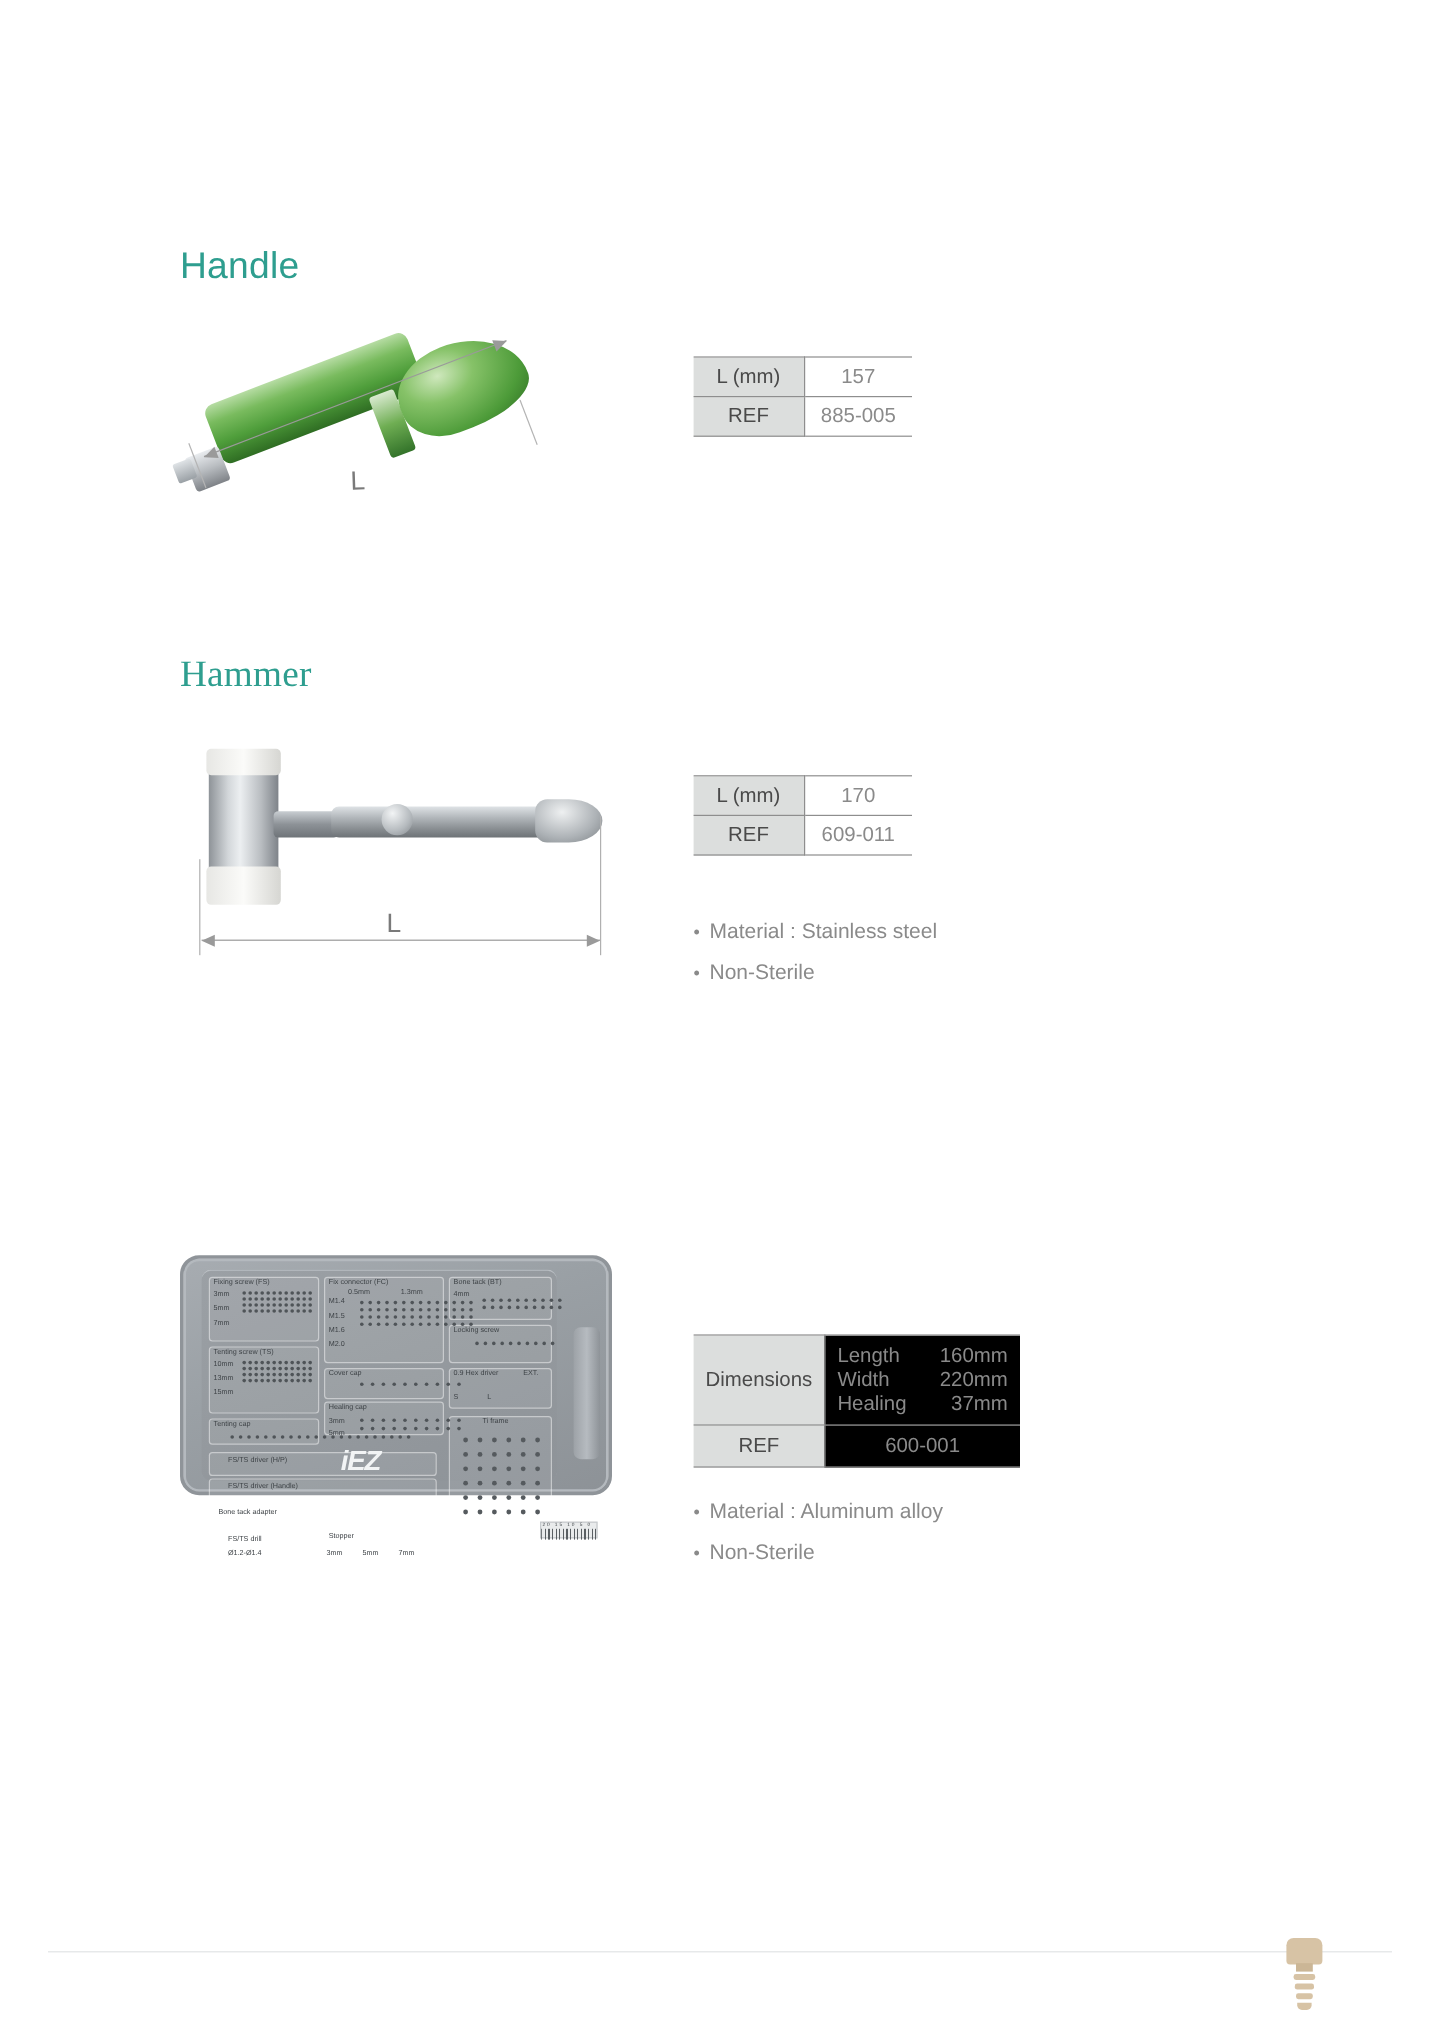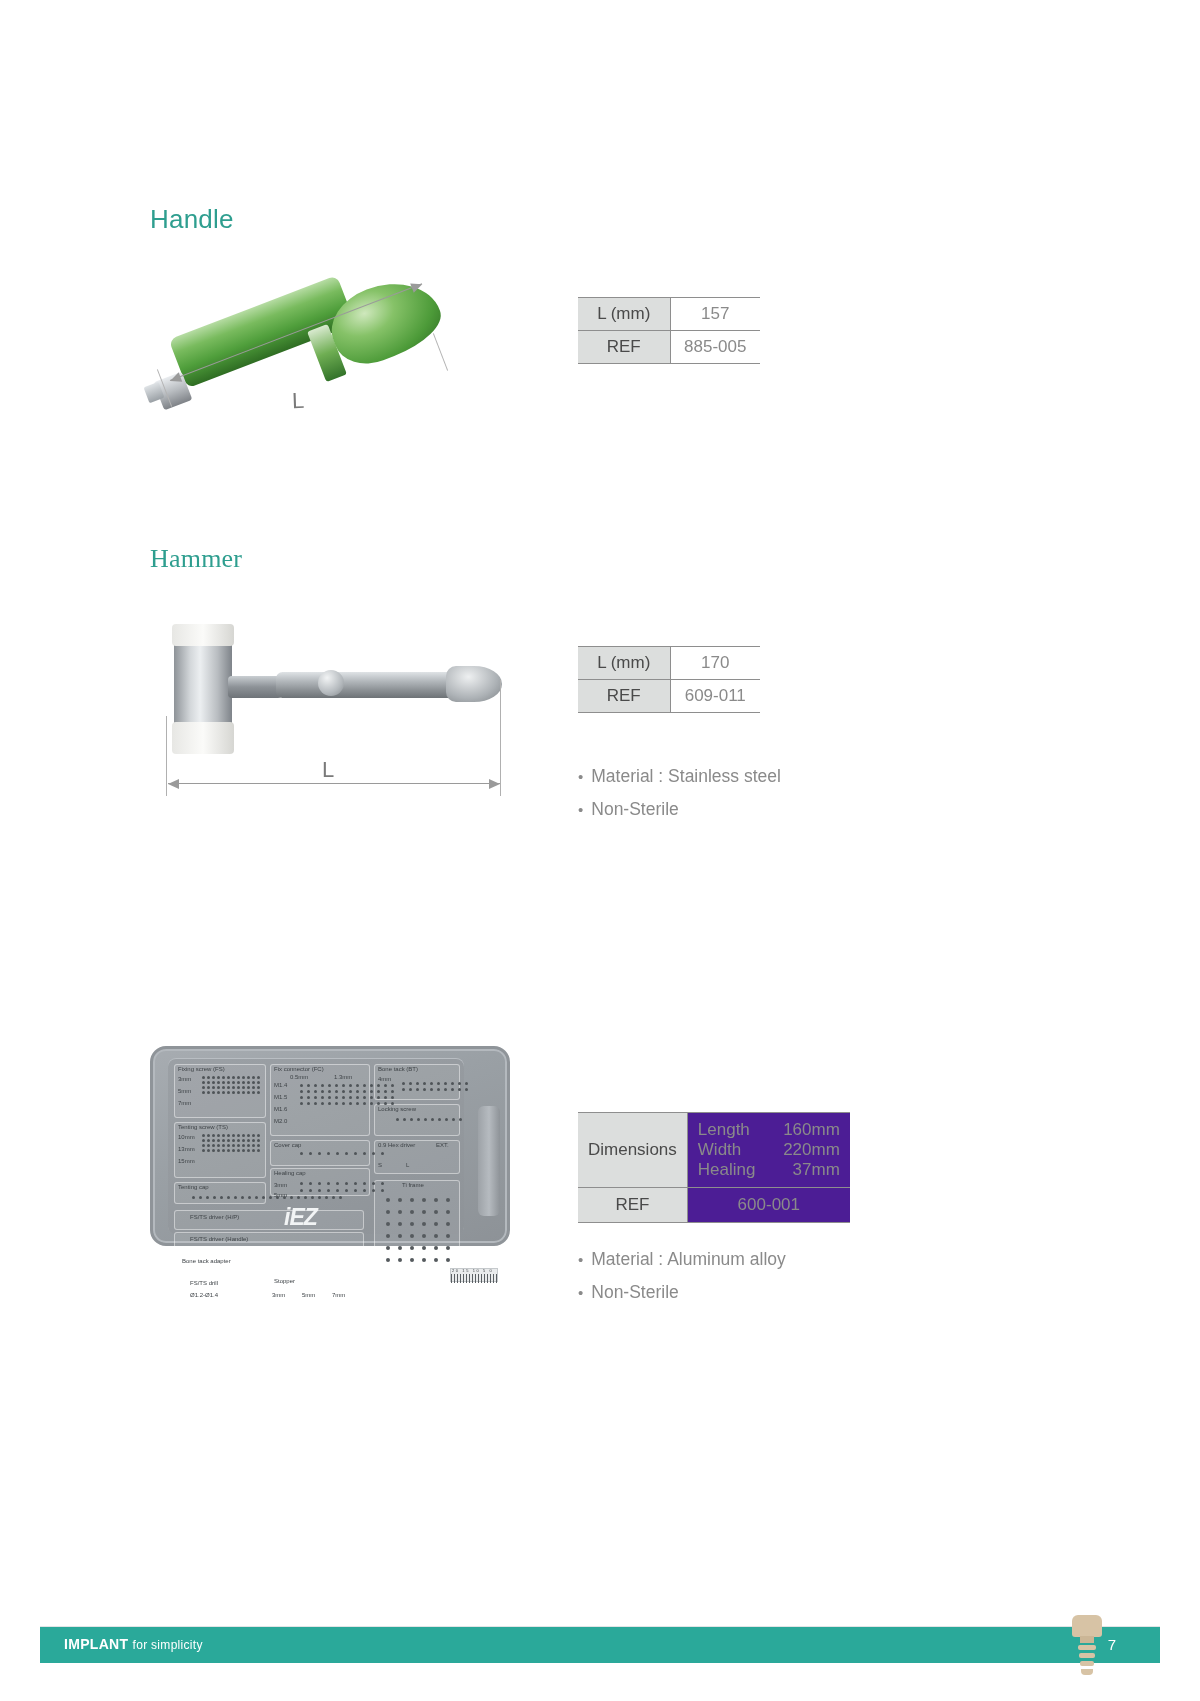--- a/index.html
+++ b/index.html
@@ -15,21 +15,21 @@
     height: 1701px;
     background: #ffffff;
     overflow: hidden;
   }
 
   
   .section-title {
     position: absolute;
     left: 150px;
     color: #2e9e8f;
-    font-size: 26px;
+    font-size: 31px;
     font-weight: 400;
     letter-spacing: 0.2px;
     white-space: nowrap;
   }
   #title-handle   { top: 204px; }
   #title-hammer   { top: 544px; font-family: Liberation Serif, serif; }
   #title-cassette { top: 932px; }
 
   
   .spec-table {
@@ -76,21 +76,21 @@
     vertical-align: middle;
   }
   #table-cassette td.k {
     background: #dcdedd;
     color: #4a4a4a;
     width: 92px;
     text-align: center;
     border-right: 1px solid #8e8e8e;
   }
   #table-cassette td.v {
-    background: #4c1d95;
+    background: #000000;
     width: 148px;
     color: #8a8a8a;
     text-align: center;
   }
   .dim-row {
     display: flex;
     justify-content: center;
     line-height: 20px;
     color: #8a8a8a;
   }
@@ -864,27 +864,20 @@
       </tr>
     </tbody>
   </table>
 
   <ul class="notes" id="notes-cassette">
     <li>Material : Aluminum alloy</li>
     <li>Non-Sterile</li>
   </ul>
 
   <div class="footer-rule"></div>
-  <div class="footer-bar">
-    <div class="footer-brand">
-      <span>IMPLANT</span>
-      <span class="light">for simplicity</span>
-    </div>
-    <span class="footer-page">7</span>
-  </div>
   <div class="footer-implant">
     <div class="fi-crown"></div>
     <div class="fi-neck"></div>
     <div class="fi-thread" style="top:30px;"></div>
     <div class="fi-thread" style="top:38px; left:9px; width:16px;"></div>
     <div class="fi-thread" style="top:46px; left:10px; width:14px;"></div>
     <div class="fi-thread" style="top:54px; left:11px; width:12px; height:6px; border-radius:0 0 4px 4px;"></div>
   </div>
 
 </div>

